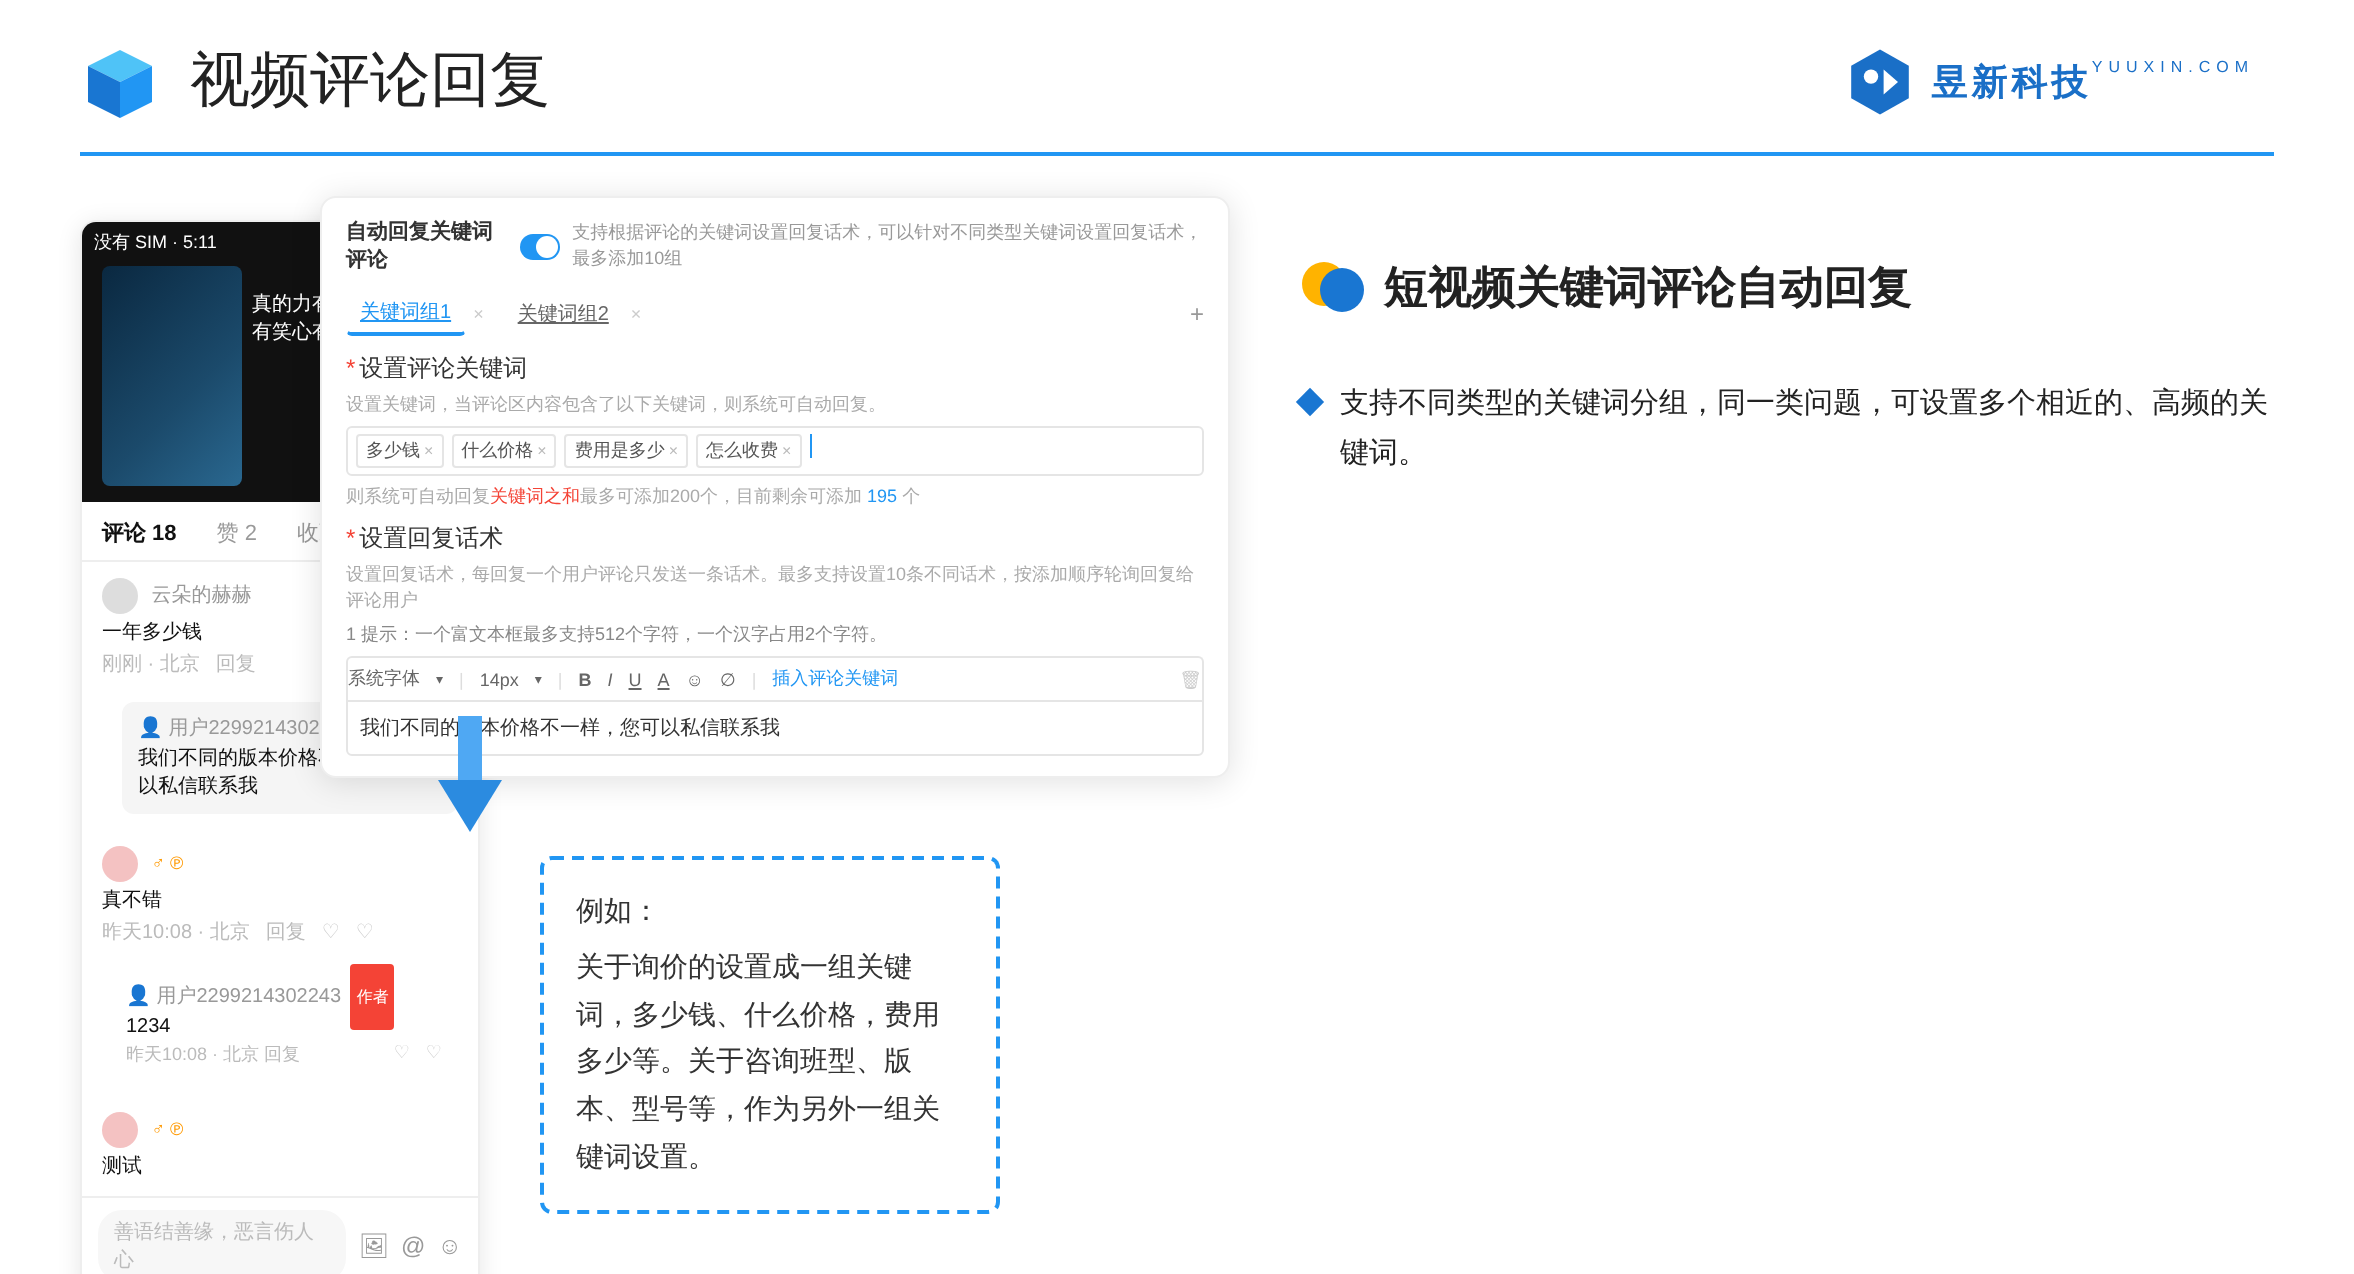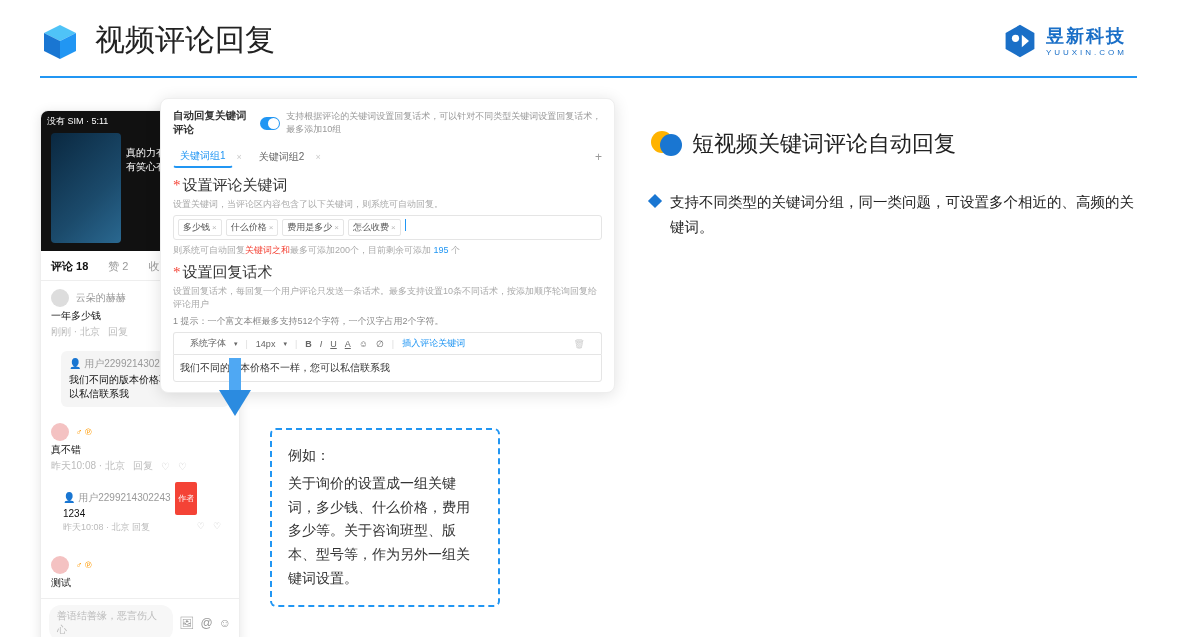--- a/index.html
+++ b/index.html
@@ -4,21 +4,21 @@
 <style>
   * { margin: 0; padding: 0; box-sizing: border-box; }
   body { font-family: "Microsoft YaHei", "PingFang SC", sans-serif; background: #fff; width: 1177px; height: 637px; position: relative; overflow: hidden; }
   
   .header { display: flex; align-items: center; justify-content: space-between; padding: 20px 50px 10px 40px; }
   .header-left { display: flex; align-items: center; gap: 15px; }
   .cube-icon { width: 40px; height: 40px; }
   .page-title { font-size: 30px; font-weight: normal; color: #222; }
   .logo-right { display: flex; align-items: center; gap: 8px; }
   .logo-hex { width: 36px; height: 36px; }
-  .logo-text { display: flex; flex-direction: column; }
+  .logo-text { display: flex; flex-direction: row; }
   .logo-main { font-size: 18px; font-weight: bold; color: #1a6fc7; letter-spacing: 2px; }
   .logo-sub { font-size: 8px; color: #1a6fc7; letter-spacing: 3px; }
   
   .hr-line { height: 2px; background: #2196f3; margin: 5px 40px 0 40px; }
   
   .content { display: flex; padding: 20px 40px; gap: 30px; }
   
   .left-col { width: 570px; position: relative; }
   
   .mock-stack { position: relative; height: 520px; }
@@ -51,50 +51,50 @@
   .input-bar .icon { color: #999; font-size: 12px; }
   
   .settings-panel { position: absolute; left: 120px; top: 0; width: 455px; background: #fff; border: 1px solid #eee; border-radius: 8px; box-shadow: 0 2px 16px rgba(0,0,0,0.12); padding: 10px 12px; z-index: 2; }
   .settings-row { display: flex; align-items: center; gap: 6px; font-size: 10px; margin-bottom: 8px; }
   .settings-row .label { font-weight: bold; color: #333; font-size: 10.5px; }
   .toggle { width: 24px; height: 13px; background: #2196f3; border-radius: 7px; position: relative; }
   .toggle::after { content:''; position: absolute; right: 1px; top: 1px; width: 11px; height: 11px; background: #fff; border-radius: 50%; }
   .settings-desc { color: #999; font-size: 9px; }
   
   .tab-row { display: flex; gap: 10px; font-size: 10px; margin-bottom: 8px; align-items:center; }
-  .tab-row .tab { padding: 3px 6px; border: 1px solid transparent; border-radius: 3px; color: #666; }
+  .tab-row .tab { padding: 3px 6px; border: 1px solid transparent; border-radius: 3px; color: #666; text-decoration: underline; }
   .tab-row .tab.active { color: #2196f3; border-bottom: 2px solid #2196f3; }
   .tab-row .close { color: #ccc; font-size: 9px; margin-left: -6px; }
   .tab-row .plus { color: #999; margin-left: auto; font-size: 12px; }
   
-  .field-label { font-size: 15px; color: #333; margin: 6px 0 3px; font-family: Liberation Serif, serif; }
+  .field-label { font-size: 12px; color: #333; margin: 6px 0 3px; }
   .field-label .star { color: #f44336; margin-right: 2px; }
   .field-hint { font-size: 9px; color: #aaa; margin-bottom: 4px; }
   .red-txt { color: #f44336; }
   .blue-txt { color: #2196f3; }
   
   .chip-row { border: 1px solid #e5e5e5; border-radius: 3px; padding: 3px 4px; display: flex; gap: 4px; flex-wrap: wrap; font-size: 9px; margin-bottom: 4px; }
   .chip { border: 1px solid #e5e5e5; border-radius: 2px; padding: 1px 4px; color: #555; }
   .chip .x { color: #bbb; margin-left: 2px; font-size: 8px; }
   
-  .editor-toolbar { display: flex; gap: 8px; align-items: center; font-size: 9px; color: #666; border: 1px solid #e5e5e5; border-bottom: none; padding: 4px 16px; border-radius: 3px 3px 0 0; }
+  .editor-toolbar { display: flex; gap: 8px; align-items: center; font-size: 9px; color: #666; border: 1px solid #e5e5e5; border-bottom: none; padding: 4px 0; border-radius: 3px 3px 0 0; }
   .editor-toolbar .sep { color: #ddd; }
   .editor-toolbar .btn-link { color: #2196f3; }
   .editor-body { border: 1px solid #e5e5e5; border-radius: 0 0 3px 3px; padding: 6px; font-size: 10px; color: #333; min-height: 24px; }
   
   .arrow-down { position: absolute; left: 175px; top: 260px; z-index: 3; }
   .arrow-down svg { width: 40px; height: 60px; }
   
   .example-box { position: absolute; left: 230px; top: 330px; width: 230px; border: 2px dashed #2196f3; border-radius: 6px; padding: 14px 16px; font-size: 14px; color: #333; line-height: 1.7; }
   .example-box .lead { margin-bottom: 4px; }
   
   .right-col { flex: 1; padding-left: 10px; }
   .section-header { display: flex; align-items: center; gap: 10px; margin: 30px 0 30px; }
   .bubble-icon { width: 32px; height: 32px; }
-  .section-title { font-size: 22px; font-weight: normal; color: #222; }
+  .section-title { font-size: 22px; font-weight: bold; color: #222; }
   
   .bullet { display: flex; gap: 10px; margin-bottom: 30px; }
   .bullet .diamond { width: 10px; height: 10px; background: #1976d2; transform: rotate(45deg); margin-top: 6px; flex-shrink: 0; }
   .bullet .text { font-size: 14.5px; color: #222; line-height: 1.75; }
 </style>
 </head>
 <body>
 
 <div class="header">
   <div class="header-left">

